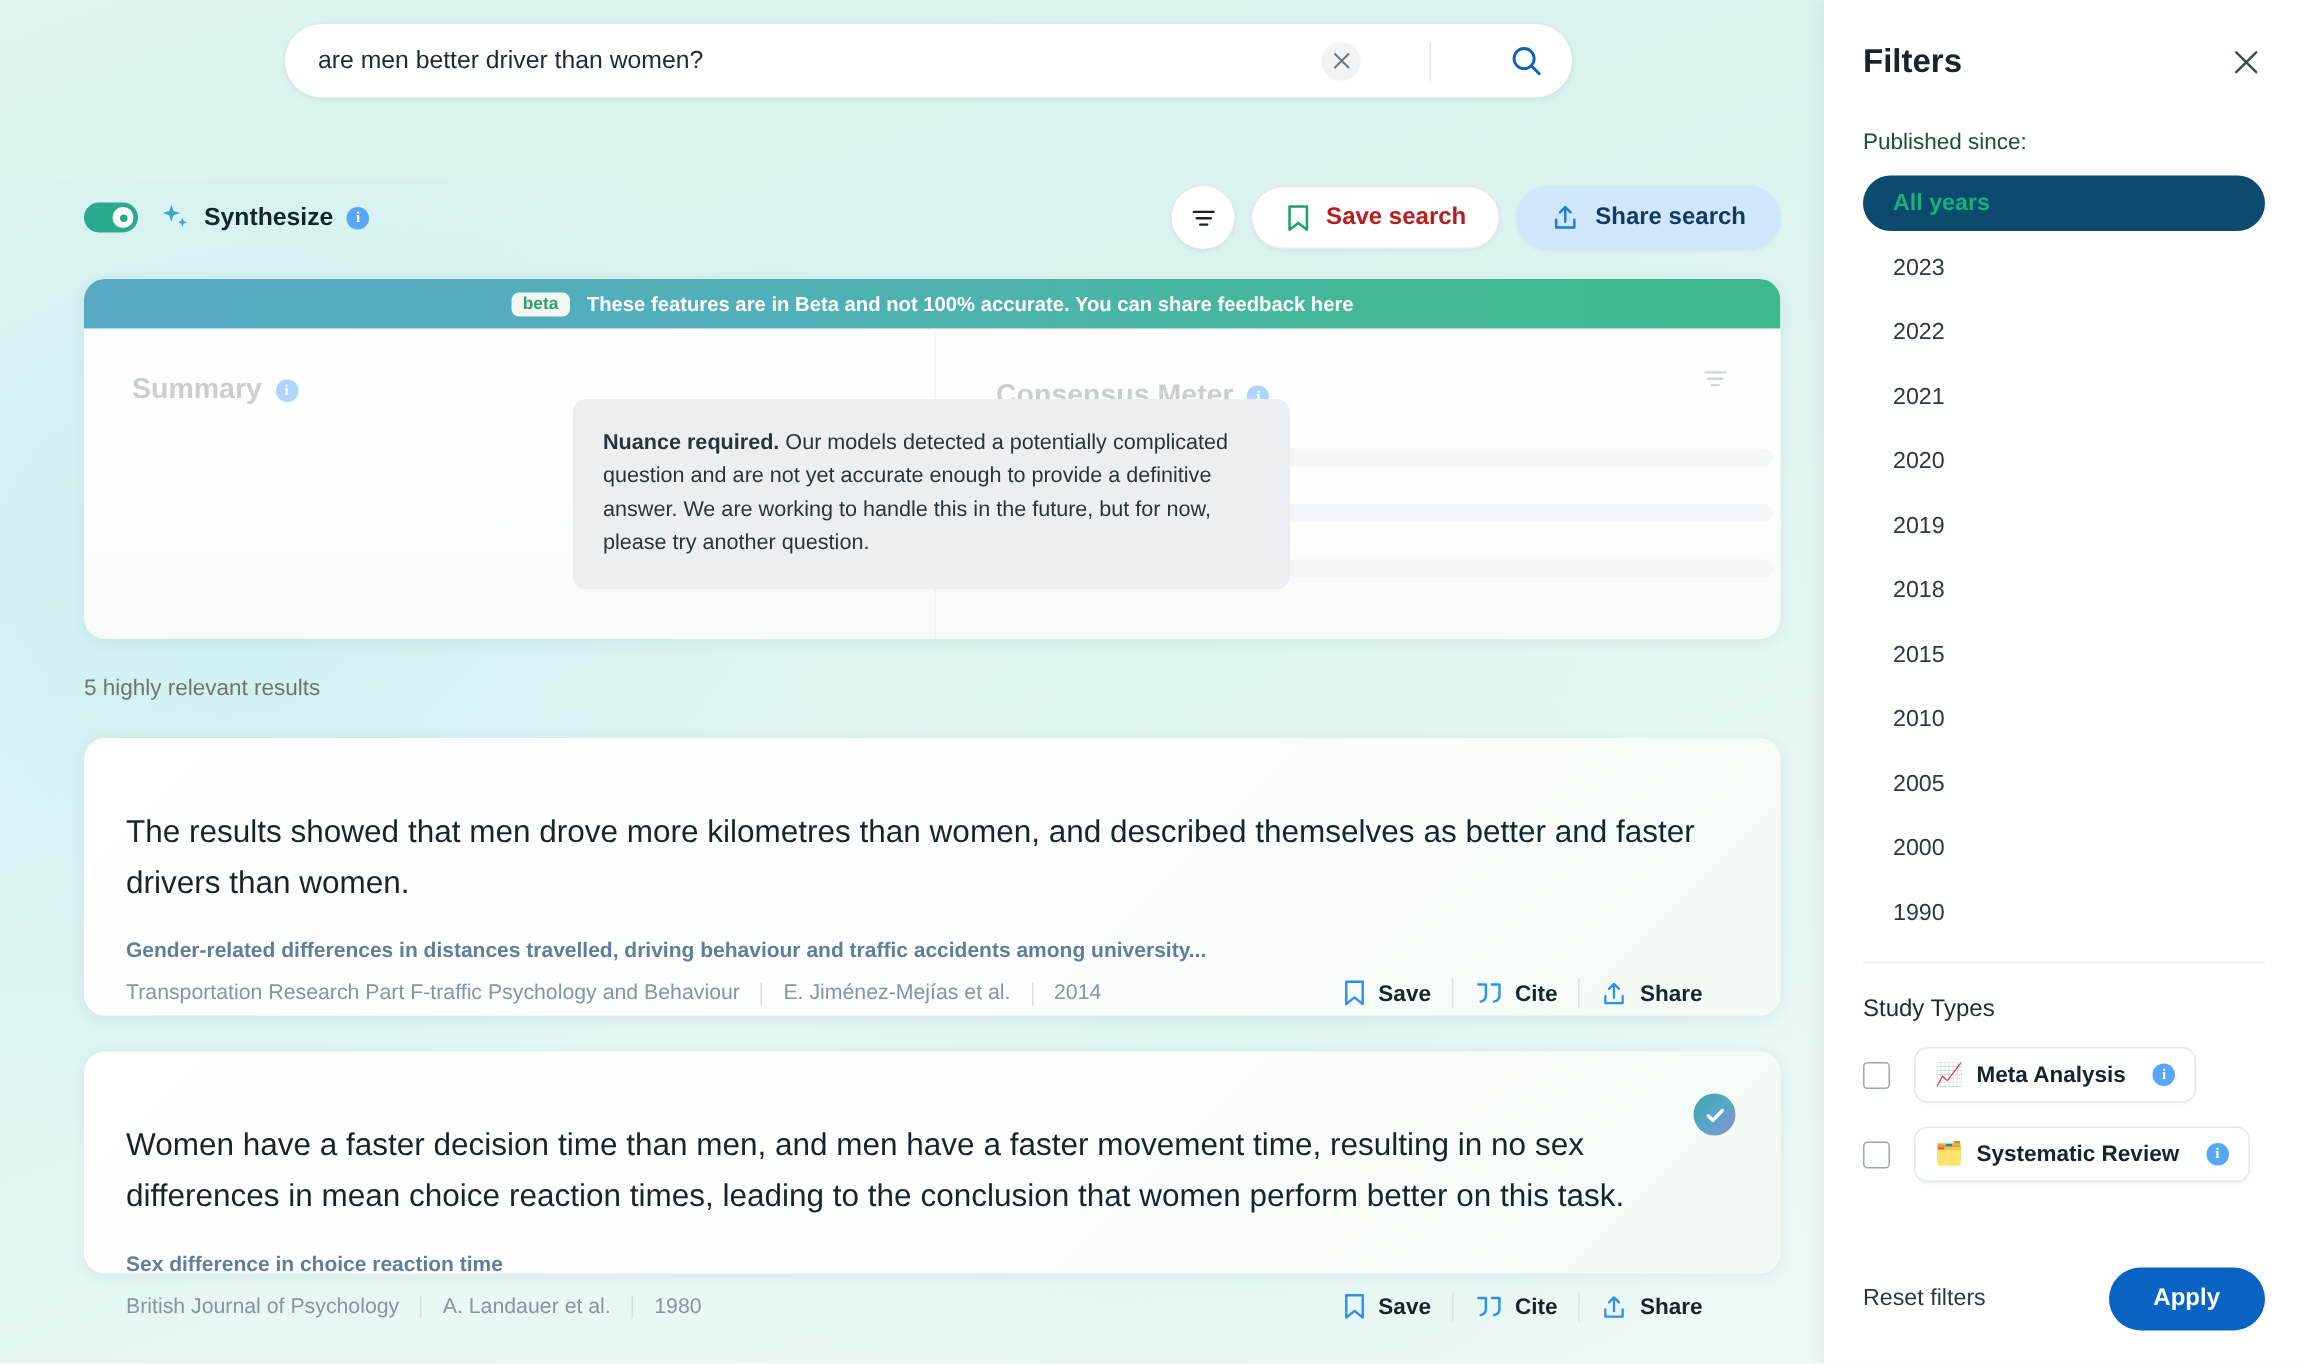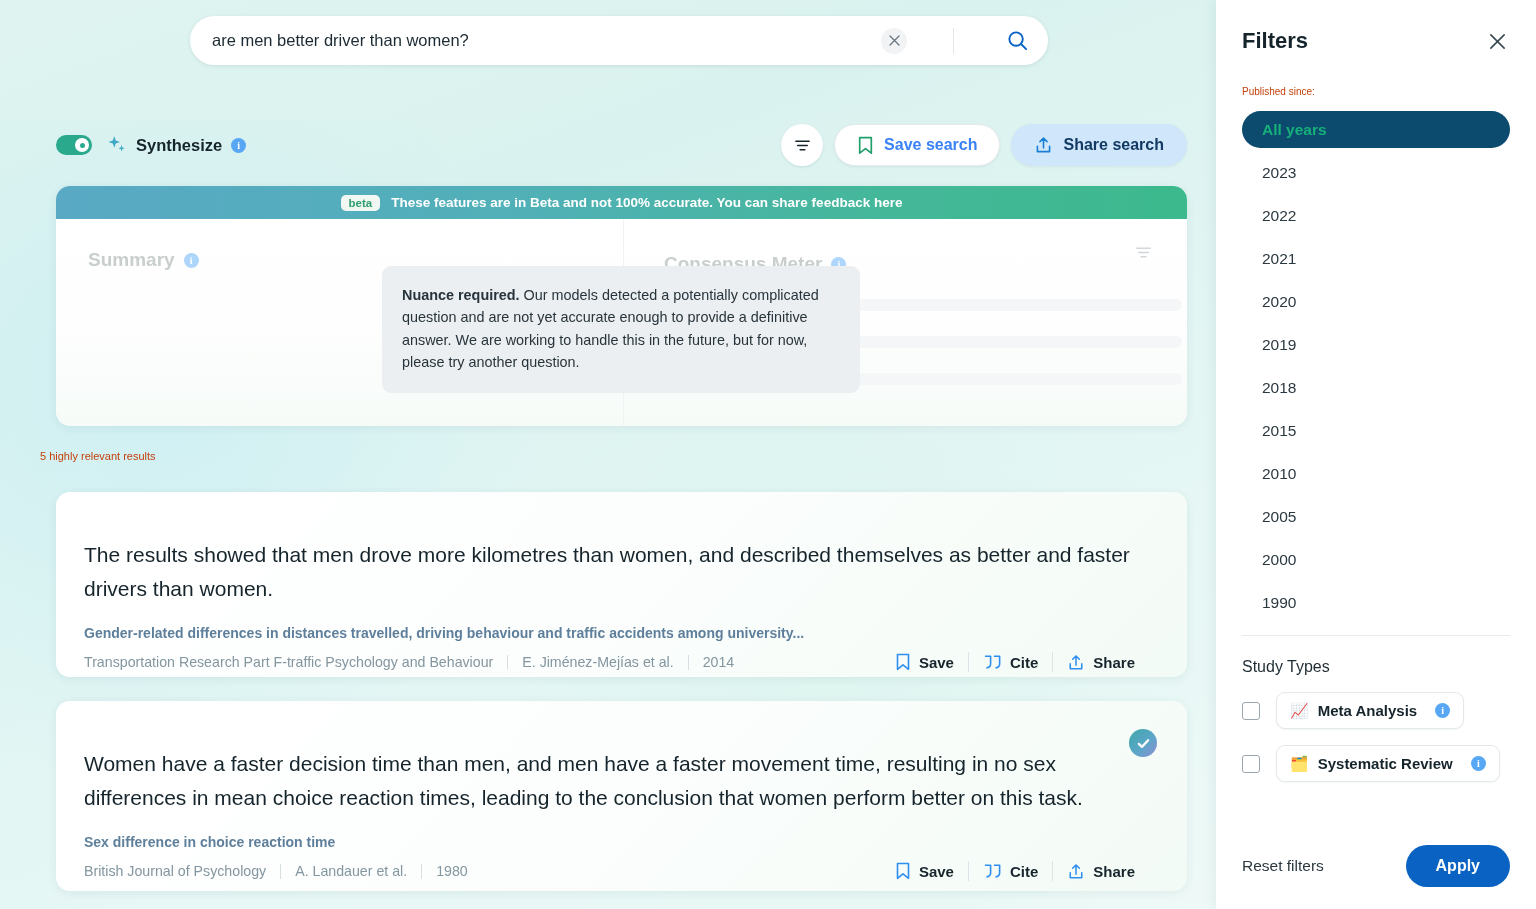--- a/index.html
+++ b/index.html
@@ -102,21 +102,21 @@
   .icon-round {
     width: 42px; height: 42px; border-radius: 50%;
     background: #fff; border: none; cursor: pointer;
     display: flex; align-items: center; justify-content: center;
     box-shadow: 0 1px 3px rgba(20,60,70,0.10);
   }
   .pill-btn {
     height: 42px; border-radius: 22px; border: 1px solid #e6eaec;
     background: #fff; cursor: pointer;
     display: flex; align-items: center; gap: 10px;
-    padding: 0 22px; font-size: 16px; font-weight: 600; color: #3b82f6;
+    padding: 0 22px; font-size: 16px; font-weight: 600; color: #b91c1c;
     box-shadow: 0 1px 3px rgba(20,60,70,0.07);
   }
   .pill-btn.share {
     background: #cfe6fb; border-color: #cfe6fb; color: #123a63;
   }
 
   
   .panel {
     position: absolute; left: 56px; top: 186px;
     width: 1131px; height: 240px;
@@ -168,32 +168,32 @@
     background: #eceff1;
     border-radius: 9px;
     padding: 18px 22px 20px 20px;
     font-size: 14.4px; line-height: 1.55; color: #28343c;
     z-index: 6;
   }
   .tooltip b { font-weight: 700; }
 
   
   .results-count {
-    position: absolute; left: 40px; top: 450px;
-    font-size: 11px; color: #c2410c;
+    position: absolute; left: 56px; top: 450px;
+    font-size: 15px; color: #737373;
   }
   .card {
     position: absolute; left: 56px; width: 1131px;
     border-radius: 14px;
     background: linear-gradient(135deg, #ffffff 0%, #fcfefd 45%, #f3fbf6 100%);
     box-shadow: 0 2px 10px rgba(20,60,70,0.07);
     padding: 46px 38px 0 28px;
   }
   #card1 { top: 492px; height: 185px; }
-  #card2 { top: 701px; height: 190px; }
+  #card2 { top: 701px; height: 148px; }
   .card-claim {
     font-size: 21px; line-height: 1.62; color: #16242c; font-weight: 400;
     max-width: 1060px;
   }
   .card-title {
     margin-top: 19px;
     font-size: 14px; font-weight: 700; color: #5e7f9b;
     cursor: pointer;
   }
   .card-foot {
@@ -225,21 +225,21 @@
     box-shadow: -2px 0 12px rgba(20,60,70,0.07);
   }
   .filters-head { display: flex; align-items: center; }
   .filters-title { font-size: 22px; font-weight: 700; color: #16242c; }
   .filters-close {
     margin-left: auto; border: none; background: transparent; cursor: pointer;
     color: #3c4a52; display: flex; align-items: center; justify-content: center;
     width: 26px; height: 26px;
   }
   .filters-label {
-    margin-top: 32px; font-size: 10px; color: #c2410c;
+    margin-top: 32px; font-size: 15px; color: #14532d;
   }
   .year-list { margin-top: 14px; }
   .year-item {
     height: 37px; border-radius: 19px;
     display: flex; align-items: center;
     padding-left: 20px;
     font-size: 15.5px; color: #2b3840; cursor: pointer;
     margin-bottom: 6px;
   }
   .year-item.active {

